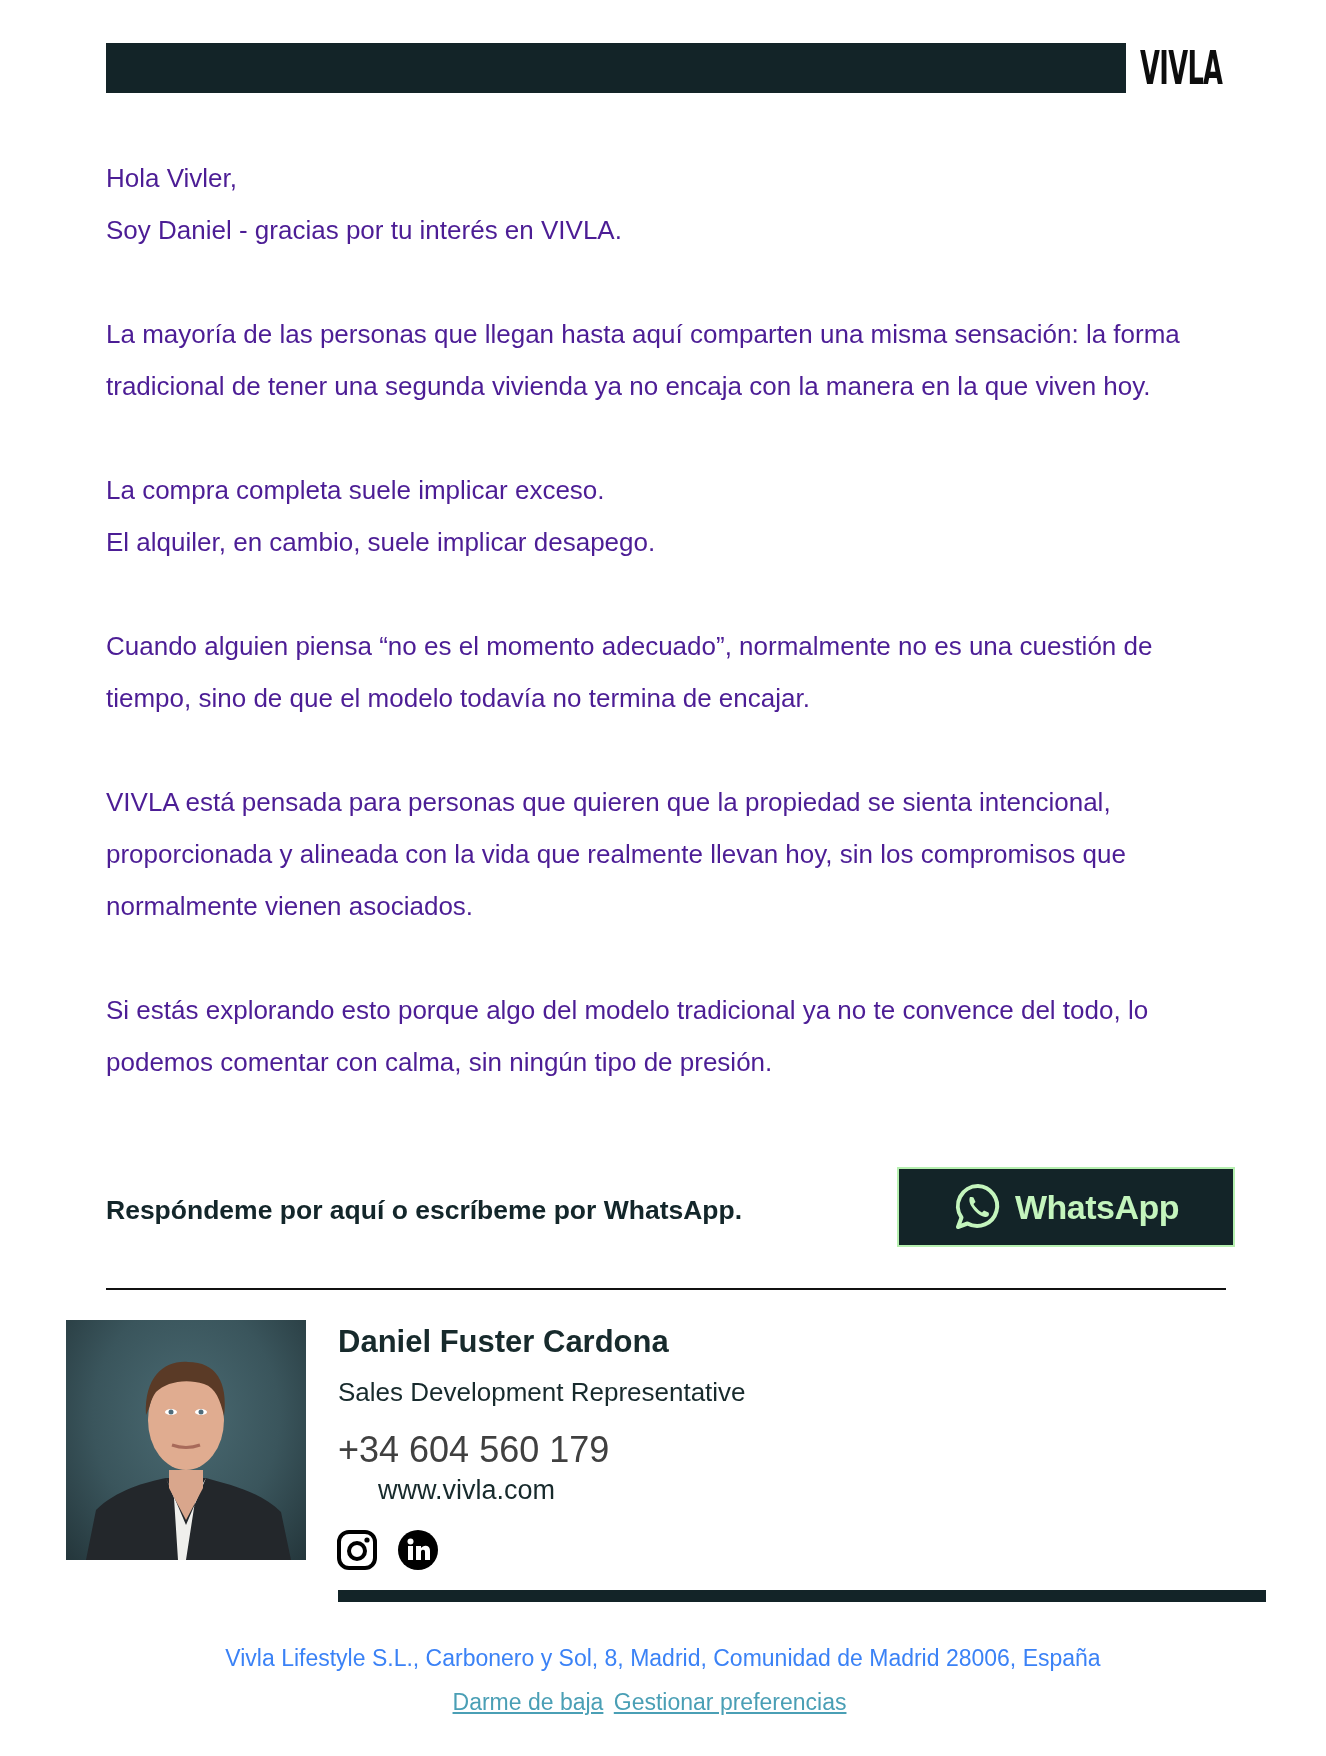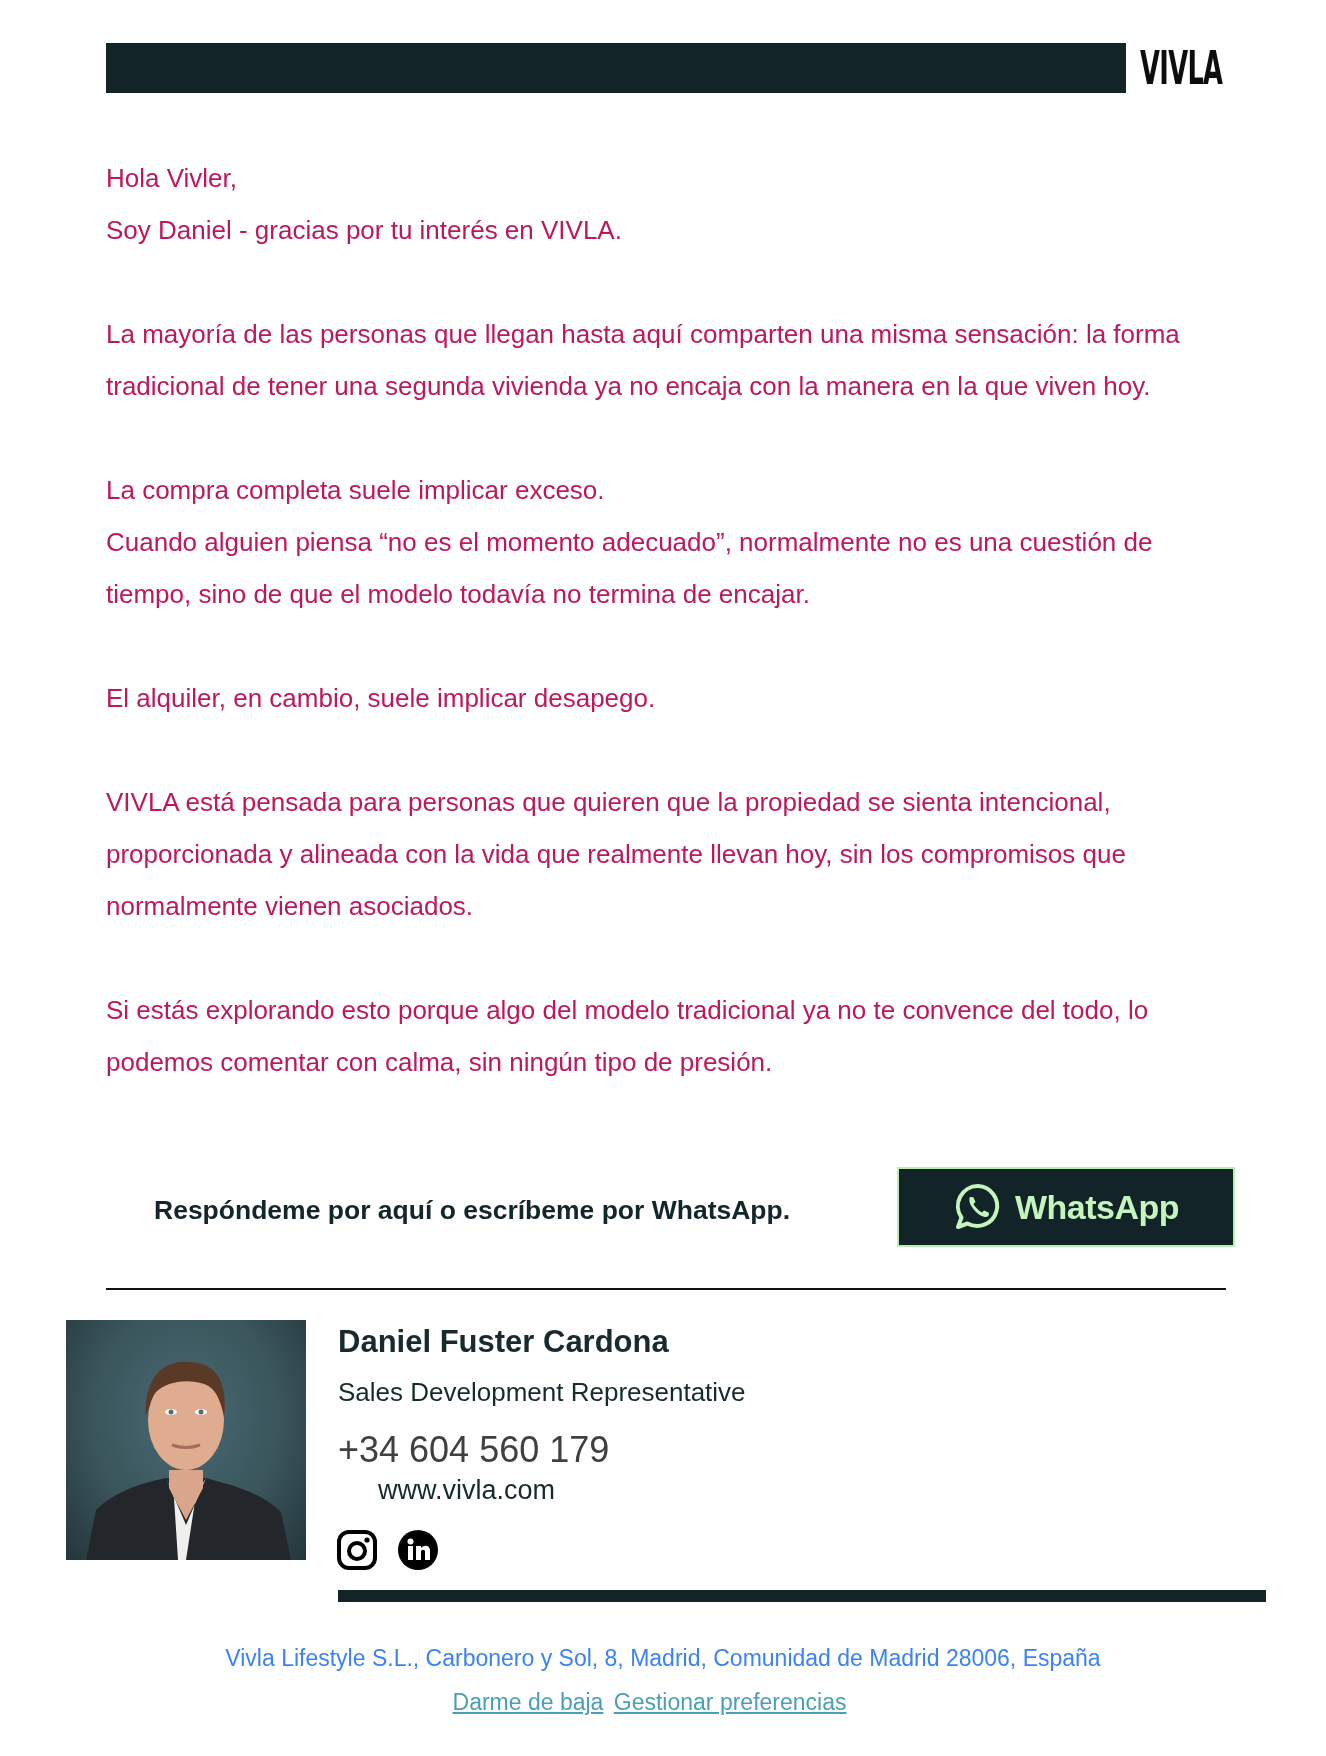--- a/index.html
+++ b/index.html
@@ -3,24 +3,24 @@
 <meta charset="utf-8">
 <style>
   html, body { margin:0; padding:0; background:#ffffff; }
   body { width:1326px; height:1756px; position:relative; overflow:hidden;
          font-family:"Liberation Sans", sans-serif; color:#172a2c; }
   .abs { position:absolute; }
   .header-bar { left:106px; top:43px; width:1020px; height:50px; background:#132428; }
   .logo { left:1140px; top:40px; width:92px; height:56px; font-family:"DejaVu Sans Condensed","DejaVu Sans", sans-serif;
           font-weight:bold; font-size:46px; line-height:56px; letter-spacing:-1px; color:#0d0d0d;
           transform:scaleX(0.62); transform-origin:left center; }
-  .body-text { left:106px; top:152px; width:1130px; font-size:26px; line-height:52px; color:#be185d; }
+  .body-text { left:106px; top:152px; width:1130px; font-size:26px; line-height:52px; color:#4c1d95; }
   .body-text p { margin:0 0 52px 0; }
   .body-text p.tight { margin:0; }
-  .cta { left:106px; top:1184px; font-size:26.5px; font-weight:bold; line-height:52px; color:#13262a;margin-left:48px; }
+  .cta { left:106px; top:1184px; font-size:26.5px; font-weight:bold; line-height:52px; color:#13262a; }
   .wa-btn { left:897px; top:1167px; width:334px; height:76px; background:#132428; border:2px solid #b6f0b0;
             display:flex; align-items:center; justify-content:center; gap:12px; cursor:pointer; box-sizing:content-box; }
   .wa-btn span { color:#c4f5bd; font-weight:bold; font-size:34px; letter-spacing:-0.5px; }
   .divider { left:106px; top:1288px; width:1120px; height:2px; background:#111; }
   .photo { left:66px; top:1320px; width:240px; height:240px; overflow:hidden;
            background:radial-gradient(ellipse at 50% 40%, #4a6a72 0%, #3a555c 55%, #24363b 100%); }
   .sig-name { left:338px; top:1322px; font-size:31px; font-weight:bold; color:#172a2c; line-height:40px; }
   .sig-title { left:338px; top:1374px; font-size:26px; color:#172a2c; line-height:36px; }
   .sig-phone { left:338px; top:1432px; font-size:36px; color:#404040; line-height:36px; }
   .sig-web { left:338px; top:1472px; font-size:27px; color:#172a2c; line-height:36px;margin-left:40px; }
@@ -35,22 +35,22 @@
 <body>
 
 <div class="abs header-bar"></div>
 <div class="abs logo">VIVLA</div>
 
 <div class="abs body-text">
   <p class="tight">Hola Vivler,</p>
   <p>Soy Daniel - gracias por tu interés en VIVLA.</p>
   <p>La mayoría de las personas que llegan hasta aquí comparten una misma sensación: la forma tradicional de tener una segunda vivienda ya no encaja con la manera en la que viven hoy.</p>
   <p class="tight">La compra completa suele implicar exceso.</p>
+  <p>El alquiler, en cambio, suele implicar desapego.</p>
   <p>Cuando alguien piensa “no es el momento adecuado”, normalmente no es una cuestión de tiempo, sino de que el modelo todavía no termina de encajar.</p>
-  <p>El alquiler, en cambio, suele implicar desapego.</p>
   <p>VIVLA está pensada para personas que quieren que la propiedad se sienta intencional, proporcionada y alineada con la vida que realmente llevan hoy, sin los compromisos que normalmente vienen asociados.</p>
   <p>Si estás explorando esto porque algo del modelo tradicional ya no te convence del todo, lo podemos comentar con calma, sin ningún tipo de presión.</p>
 </div>
 
 <div class="abs cta">Respóndeme por aquí o escríbeme por WhatsApp.</div>
 
 <a class="abs wa-btn">
   <svg width="50" height="50" viewBox="0 0 50 50">
     <path d="M25 4 A20 20 0 1 1 14.5 41.5 L5 45 L8.5 35.5 A20 20 0 0 1 25 4 Z" fill="none" stroke="#c4f5bd" stroke-width="4" stroke-linejoin="round"></path>
     <path d="M17 15 C16 17 16 21 19 25 C22 30 27 34 32 35 C34 35.5 36 34 36 32 L35.5 30.5 L31 28.5 L29 30.5 C26 29 22 25 20.5 22 L22.5 20 L20.5 15.5 L19 15 Z" fill="#c4f5bd"></path>

